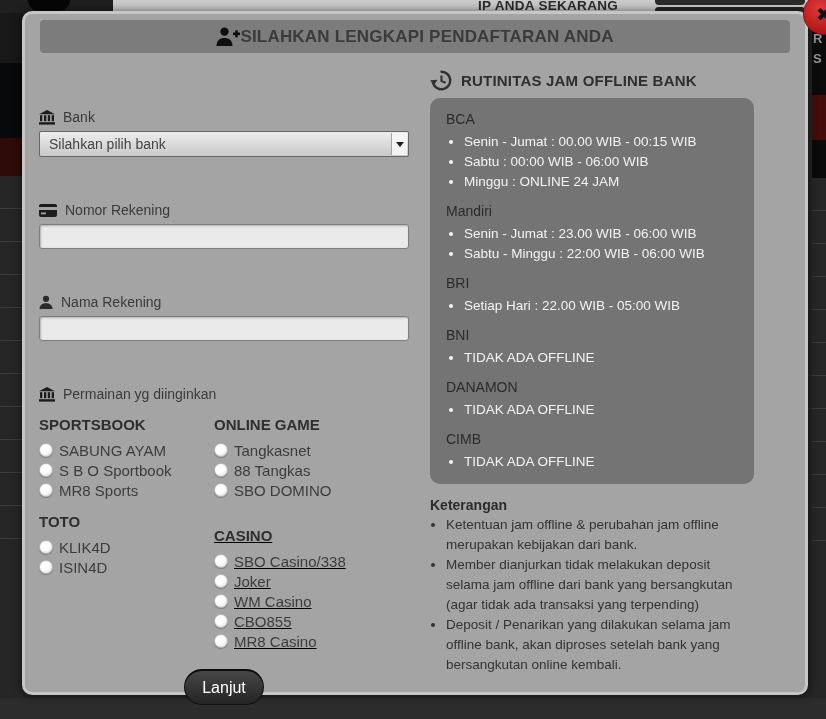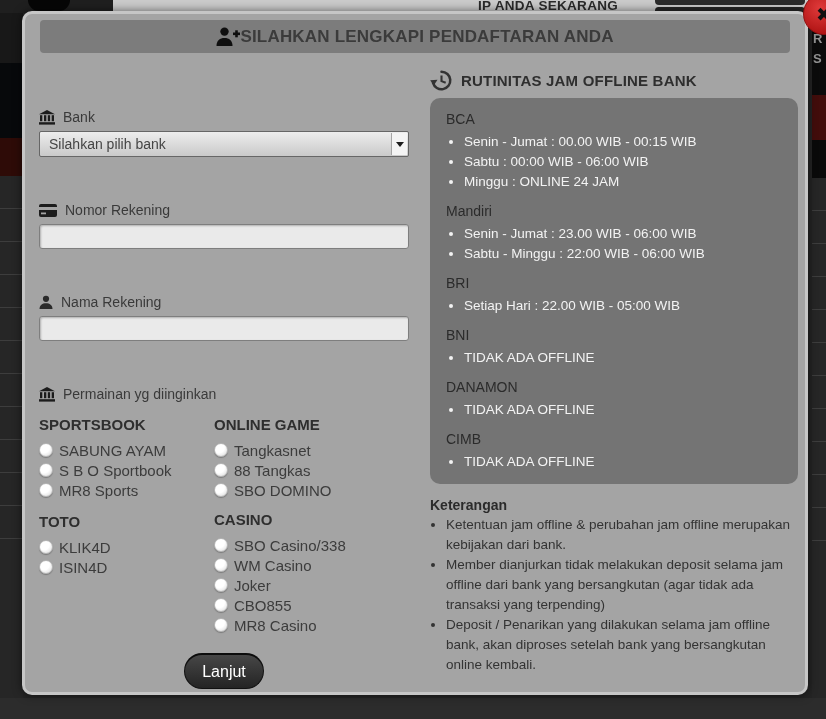--- a/index.html
+++ b/index.html
@@ -65,21 +65,21 @@
     border:1px solid #b5b5b5;box-shadow:0 1px 1px rgba(0,0,0,.25);box-sizing:border-box;
   }
   .btn-wrap{text-align:center;margin-top:18px;}
   .btn-lanjut{
     display:inline-block;width:80px;height:36px;line-height:34px;border-radius:18px;
     background:linear-gradient(#474747,#242424);border:1px solid #111;border-top:2px solid #0c0c0c;
     color:#fff;font-size:16px;text-align:center;cursor:pointer;box-sizing:border-box;
   }
 
   
-  .right-col{position:absolute;left:405px;top:55px;width:368px;}
+  .right-col{position:absolute;left:405px;top:55px;width:324px;}
   .panel-title-row{display:flex;align-items:center;gap:8px;height:22px;margin-bottom:7px;}
   .panel-title{font-weight:bold;font-size:15px;color:#2e2e2e;letter-spacing:.2px;}
   .offline-panel{background:#747474;border-radius:10px;padding:12px 16px 10px 16px;box-sizing:border-box;}
   .bank-name{font-weight:normal;font-size:14px;color:#2b2b2b;line-height:18px;}
   .offline-panel ul{margin:4px 0 10px 0;padding:0 0 0 18px;}
   .offline-panel li{font-size:13.5px;color:#f3f3f3;line-height:20px;}
   .keterangan{margin-top:13px;}
   .ket-title{font-weight:bold;font-size:14px;color:#2b2b2b;line-height:17px;}
   .keterangan ul{margin:1px 0 0 0;padding:0 0 0 16px;}
   .keterangan li{font-size:13.5px;color:#333;line-height:20px;margin-bottom:0;}
@@ -233,33 +233,33 @@
         <div class="option">
             <span class="radio"></span>
             <span>KLIK4D</span>
           </div>
         <div class="option">
             <span class="radio"></span>
             <span>ISIN4D</span>
           </div>
       </div>
 
-      <div class="group" style="margin-top:3px;">
+      <div class="group" style="margin-top:19px;text-decoration:underline;">
         <div class="group-title">CASINO</div>
         <div class="option">
             <span class="radio"></span>
             <span>SBO Casino/338</span>
           </div>
         <div class="option">
             <span class="radio"></span>
+            <span>Joker</span>
+          </div>
+        <div class="option">
+            <span class="radio"></span>
             <span>WM Casino</span>
-          </div>
-        <div class="option">
-            <span class="radio"></span>
-            <span>Joker</span>
           </div>
         <div class="option">
             <span class="radio"></span>
             <span>CBO855</span>
           </div>
         <div class="option">
             <span class="radio"></span>
             <span>MR8 Casino</span>
           </div>
       </div>

